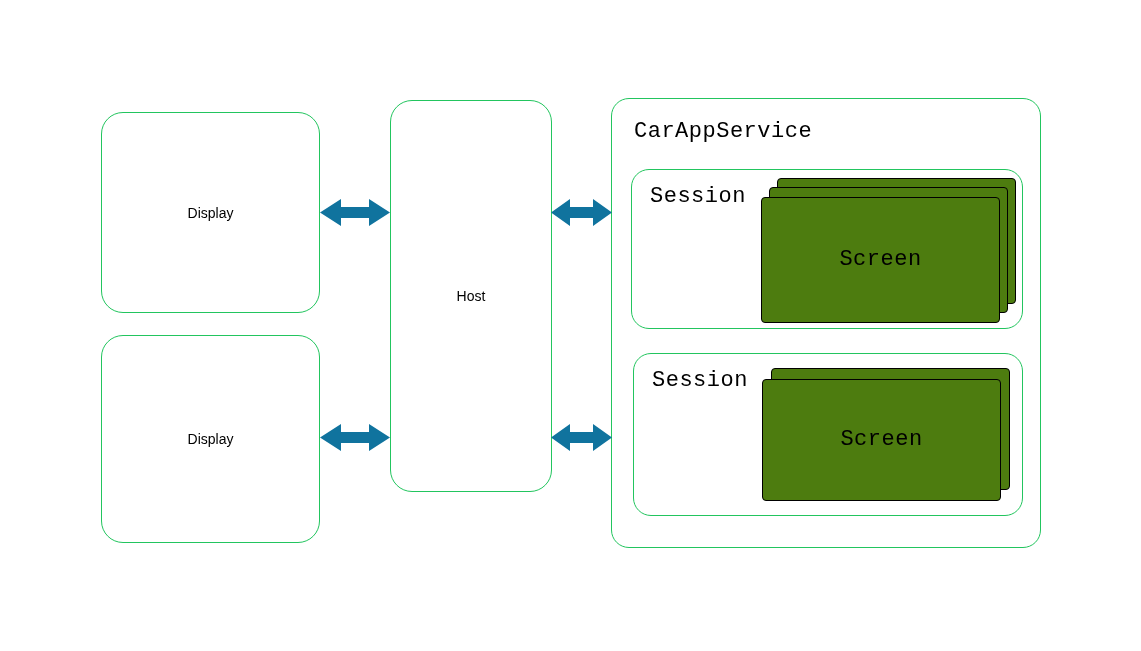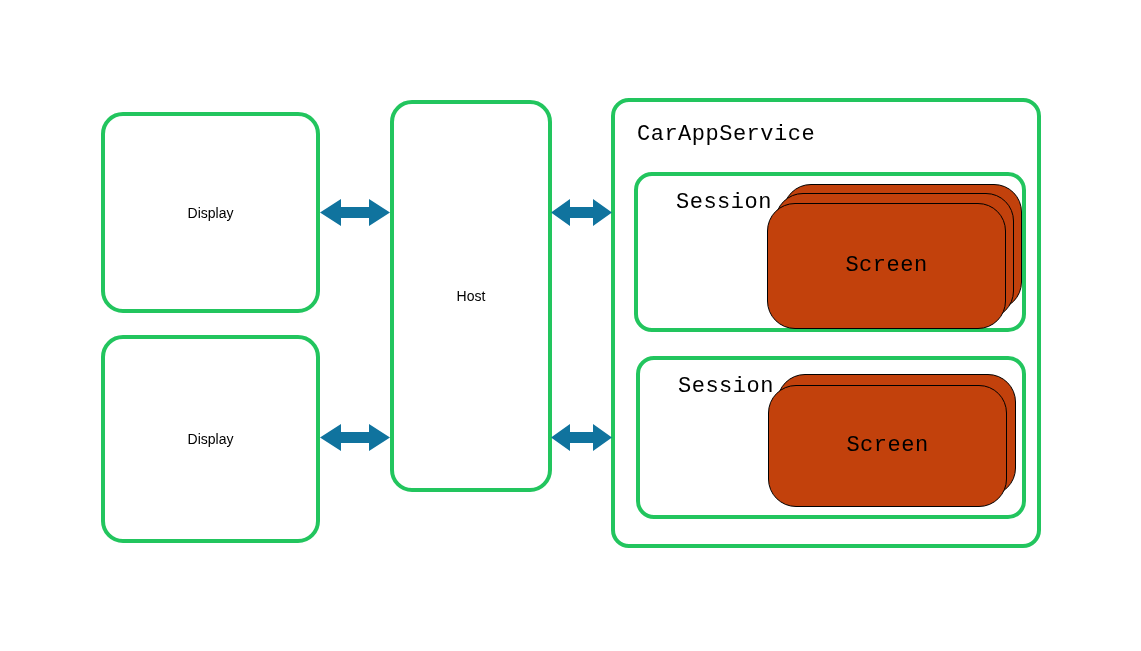--- a/index.html
+++ b/index.html
@@ -19,21 +19,21 @@
     width: 1141px;
     height: 651px;
     background: #ffffff;
   }
 
   
   .node {
     position: absolute;
     box-sizing: border-box;
     background: #ffffff;
-    border: 4px solid #22c55e;
+    border: 1px solid #22c55e;
     border-radius: 20px;
     padding-left: 12px;
   }
 
   
   .label-sans {
     font-family: "Liberation Sans", sans-serif;
     font-size: 14px;
     line-height: 1;
   }
@@ -76,33 +76,32 @@
   }
 
   
   .session-box {
     border-radius: 18px;
   }
   .session-title {
     position: absolute;
     top: 16px;
     left: 18px;
-    margin-left: 20px;
   }
 
   
   .screen-stack {
     position: absolute;
   }
   .screen-card {
     position: absolute;
     box-sizing: border-box;
-    background: #c2410c;
+    background: #4d7c0f;
     border: 1px solid #000000;
-    border-radius: 28px;
+    border-radius: 4px;
   }
   .screen-text {
     position: absolute;
     top: 0; left: 0; right: 0; bottom: 0;
     display: flex;
     align-items: center;
     justify-content: center;
   }
 
   

